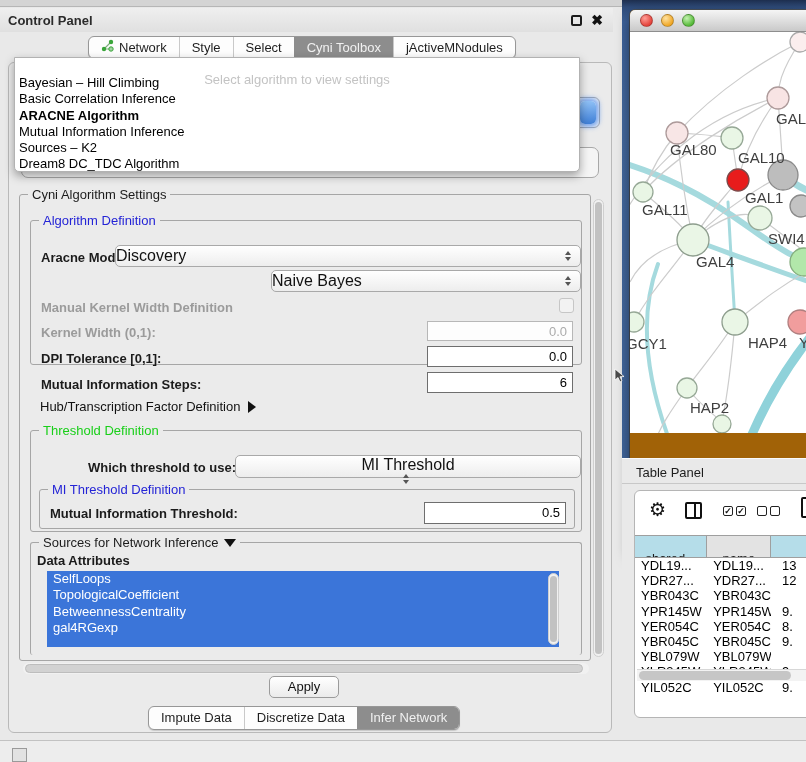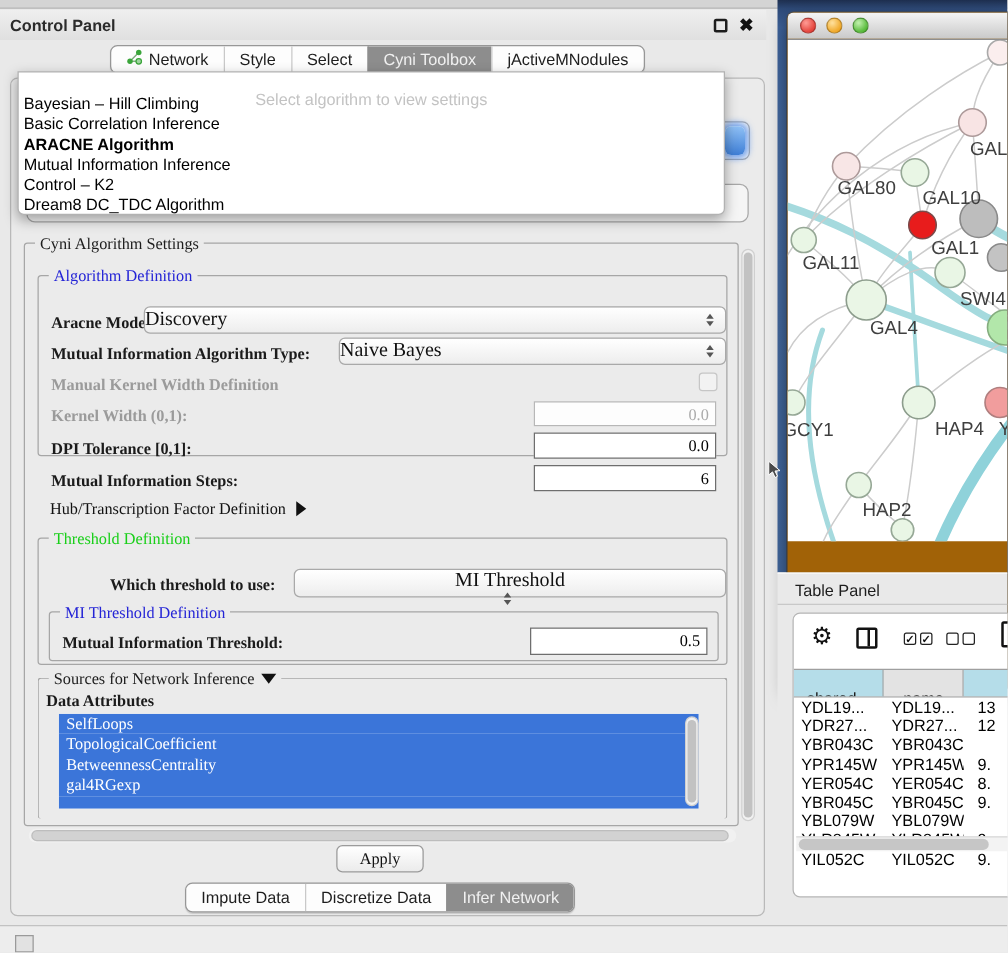--- a/index.html
+++ b/index.html
@@ -17,21 +17,21 @@
   .float-icon { width:11px; height:11px; border:2px solid #1c1c1c; border-radius:2px; margin-right:9px; }
   .close-icon { font-size:14px; font-weight:bold; color:#111; margin-right:10px; line-height:1; }
 
   .seg { position:absolute; display:flex; background:#fdfdfd; border:1px solid #979797; border-radius:6px; overflow:hidden; box-shadow:0 1px 1px rgba(0,0,0,.15); }
   .seg .tab { font-size:13px; color:#1e1e1e; padding:3px 12px 4px; border-left:1px solid #c9c9c9; display:flex; align-items:center; gap:5px; white-space:nowrap; }
   .seg .tab:first-child { border-left:none; }
   .seg .tab.sel { background:#8d8d8d; color:#f1f1f1; border-left-color:#8d8d8d; }
   .cp-tabs { left:88px; top:36px; height:23px; }
   .bottom-tabs { left:148px; top:706px; height:24px;text-align:right; }
 
-  .cp-frame { position:absolute; left:8px; top:62px; width:604px; height:671px; background:#ebebeb; border:1px solid #b9b9b9; border-radius:6px;font-family:Liberation Serif, serif; }
+  .cp-frame { position:absolute; left:8px; top:62px; width:604px; height:671px; background:#ebebeb; border:1px solid #b9b9b9; border-radius:6px; }
 
   
   .bg-combo-focus { position:absolute; left:545px; top:34px; width:46px; height:31px; border:1px solid #a8a8a8; border-radius:6px; background:#f3f3f3; }
   .bg-combo-focus .btn { position:absolute; right:3px; top:3px; width:16px; height:23px; border-radius:5px; background:linear-gradient(#8fc0f5,#3f7fd6); box-shadow:0 0 5px 3px rgba(80,140,235,.75); }
   .bg-combo-bottom { position:absolute; left:12px; top:84px; width:578px; height:31px; border:1px solid #a8a8a8; border-radius:7px; background:#f5f5f5; display:flex; align-items:center; }
   .bg-combo-bottom span { font-size:13px; color:#bcbcbc; padding-left:14px; }
 
   
   .popup { position:absolute; left:14px; top:57px; width:566px; height:115px; background:#fff; border:1px solid #b2b2b2; border-radius:0 0 5px 5px; box-shadow:0 4px 10px rgba(0,0,0,.35); z-index:60; overflow:hidden; }
   .dd-placeholder { font-size:13px; color:#c3c3c3; text-align:center; padding-top:14px; height:17px; }
@@ -167,21 +167,20 @@
 
         <span class="flabel" style="left:10px; top:29px;">Aracne Mode:</span>
         <div class="combo" style="left:84px; top:24px; width:466px;">
           <span class="val">Discovery</span>
           <span class="arrows">
               <span class="tri-up"></span>
               <span class="tri-down"></span>
             </span>
         </div>
 
-        <span class="flabel" style="left:10px; top:54px;">Mutual Information Algorithm Type:</span>
         <div class="combo" style="left:240px; top:49px; width:310px;">
           <span class="val">Naive Bayes</span>
           <span class="arrows">
               <span class="tri-up"></span>
               <span class="tri-down"></span>
             </span>
         </div>
 
         <span class="flabel dis" style="left:10px; top:79px;">Manual Kernel Width Definition</span>
         <span class="checkbox" style="left:528px; top:77px;"></span>
@@ -249,21 +248,21 @@
     <div class="apply-btn">Apply</div>
   </div>
 
   <div class="popup">
     <div class="dd-placeholder">Select algorithm to view settings</div>
     <div>
         <div class="dd-item">Bayesian – Hill Climbing</div>
         <div class="dd-item">Basic Correlation Inference</div>
         <div class="dd-item bold">ARACNE Algorithm</div>
         <div class="dd-item">Mutual Information Inference</div>
-        <div class="dd-item">Control – K2</div>
+        <div class="dd-item">Sources – K2</div>
         <div class="dd-item">Dream8 DC_TDC Algorithm</div>
       </div>
   </div>
 
   <div class="seg bottom-tabs">
     <div class="tab">
         <span>Impute Data</span>
       </div>
     <div class="tab">
         <span>Discretize Data</span>

